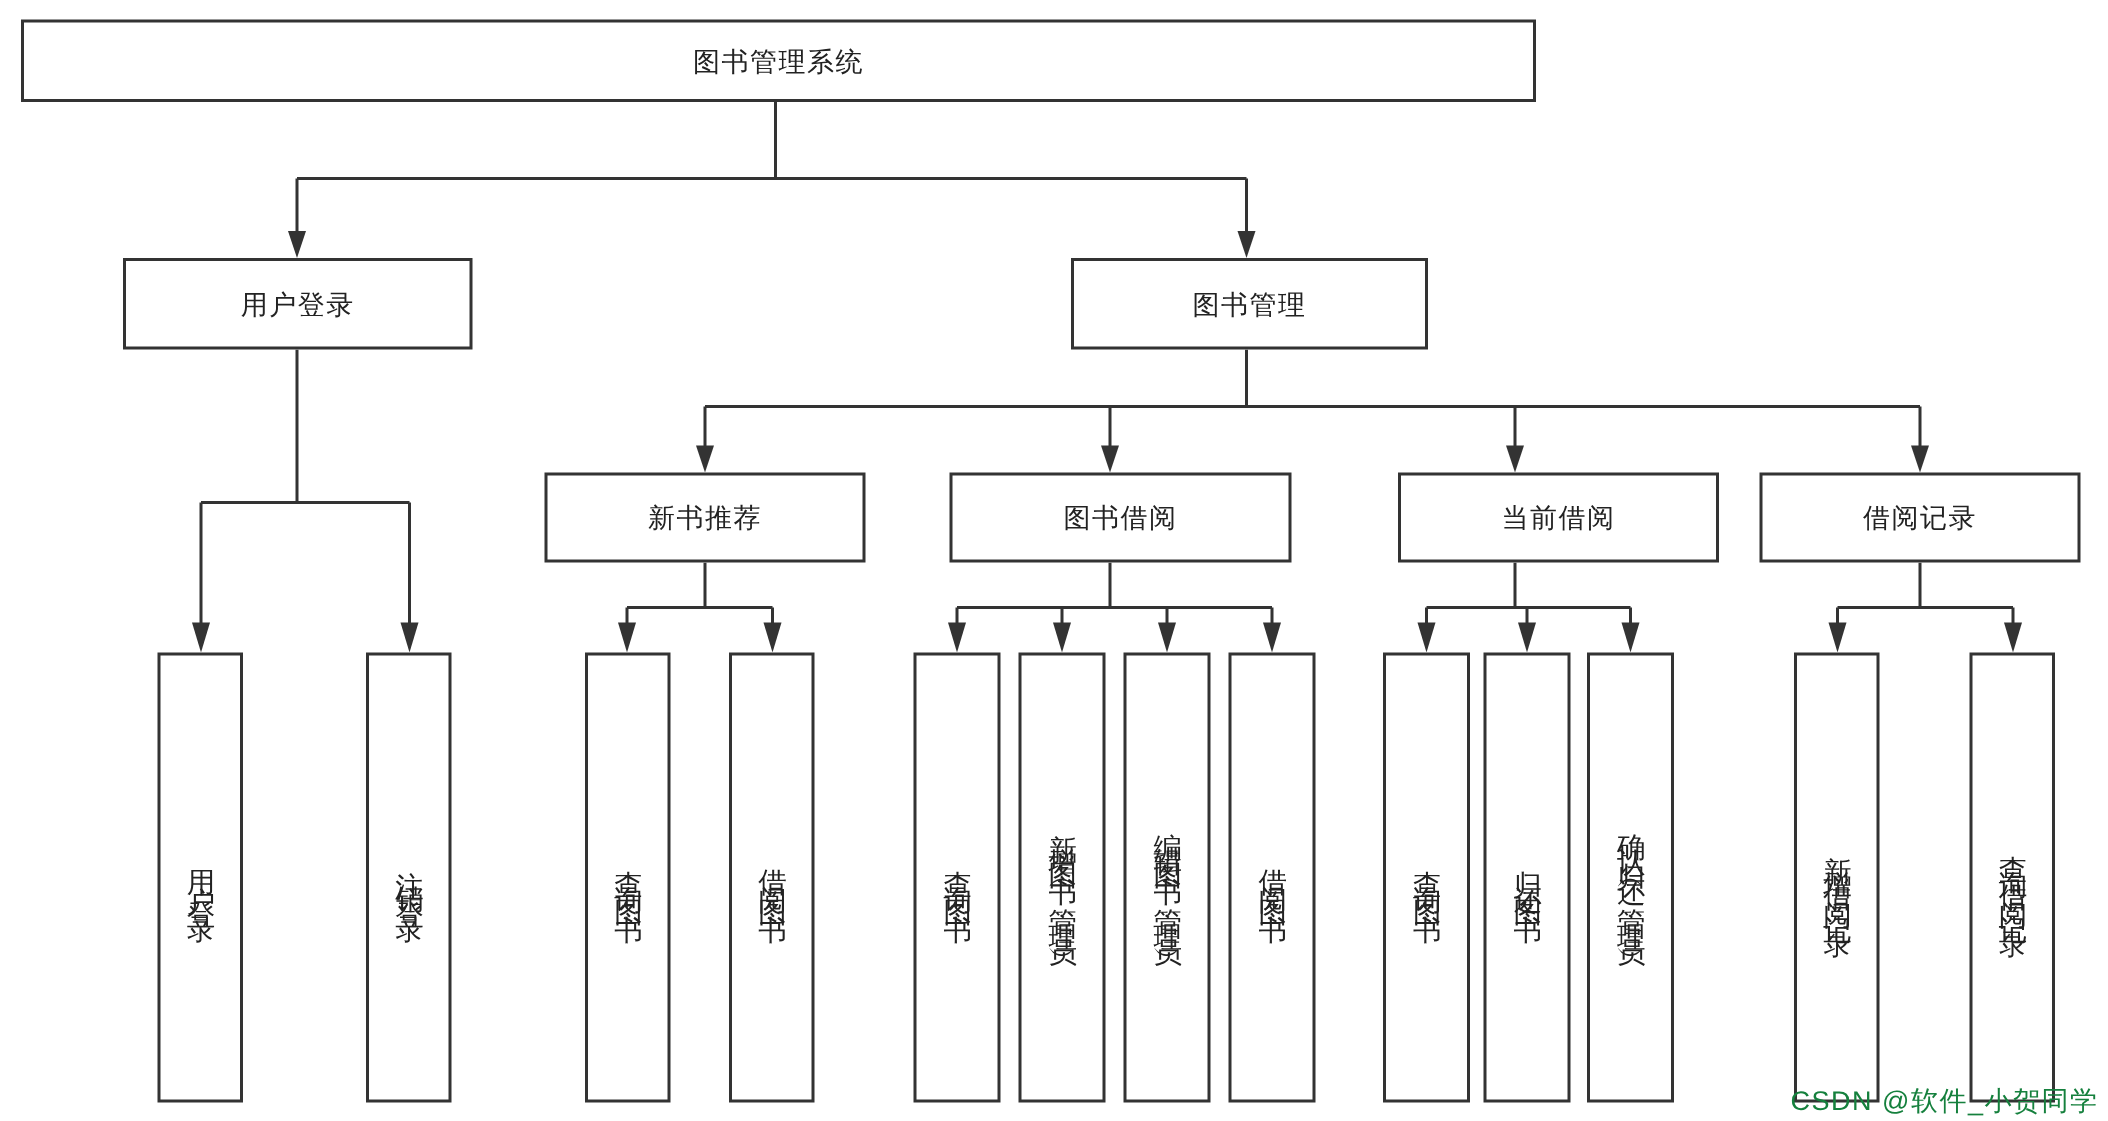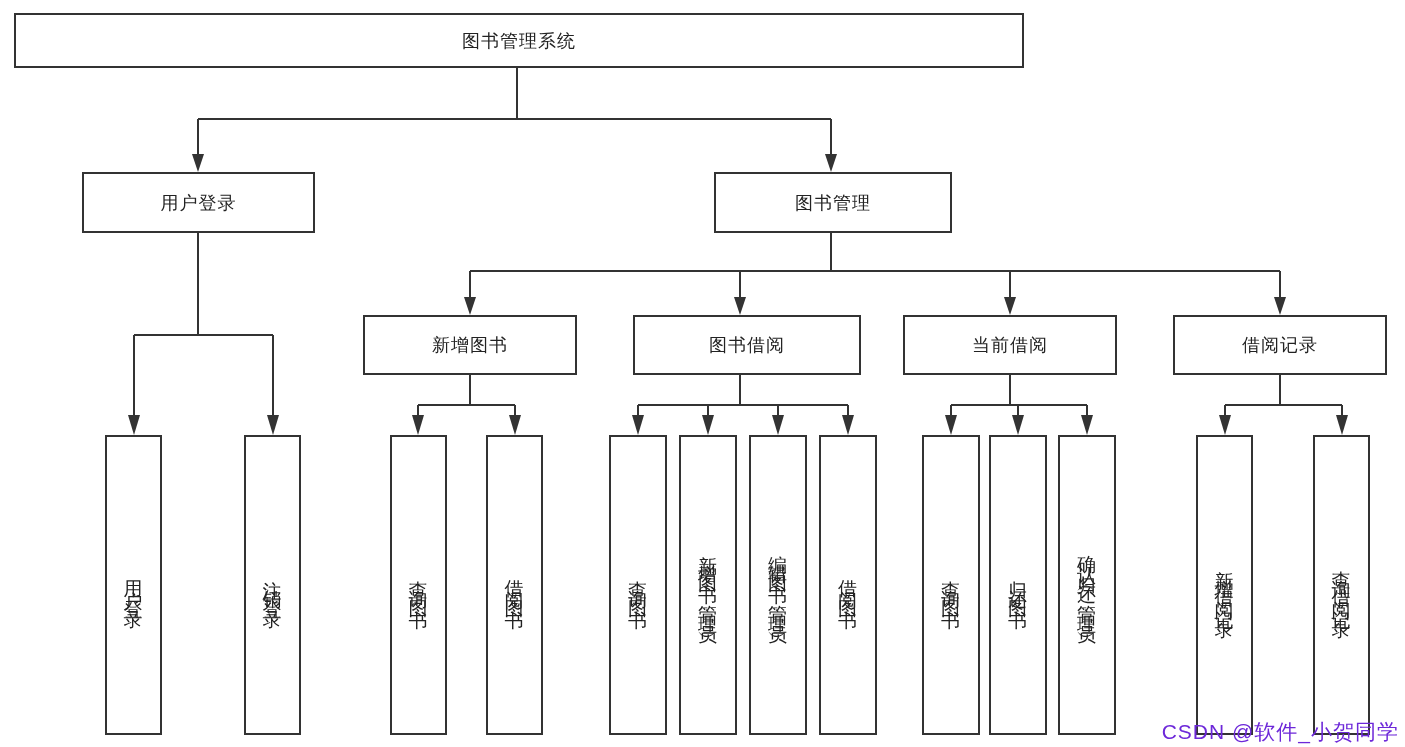--- a/index.html
+++ b/index.html
@@ -47,22 +47,22 @@
     text-orientation: mixed;
     font-size: 19px;
     letter-spacing: 10px;
     line-height: 1;
     color: #222222;
   }
   .watermark {
     position: absolute;
     right: 6px;
     bottom: 1px;
-    font-size: 21px;
-    color: #6d28d9;
+    font-size: 18px;
+    color: #15803d;
     z-index: 5;
     letter-spacing: 1px;
     white-space: nowrap;
   }
 </style>
 </head>
 <body>
 
 <div class="canvas">
 
@@ -111,26 +111,26 @@
   </div>
 
   <div class="node h-text lvl2" style="left:82px; width:233px;">
     <span>用户登录</span>
   </div>
   <div class="node h-text lvl2" style="left:714px; width:238px;">
     <span>图书管理</span>
   </div>
 
   <div class="node h-text lvl3" style="left:363px; width:214px;">
-    <span>新增图书</span>
+    <span>新书推荐</span>
   </div>
   <div class="node h-text lvl3" style="left:633px; width:228px;">
     <span>图书借阅</span>
   </div>
-  <div class="node h-text lvl3" style="left:903px; width:214px;justify-content:center;">
+  <div class="node h-text lvl3" style="left:932px; width:214px;justify-content:center;">
     <span>当前借阅</span>
   </div>
   <div class="node h-text lvl3" style="left:1173px; width:214px;justify-content:center;">
     <span>借阅记录</span>
   </div>
 
   <div class="node leaf" style="left:105px; width:57px;">
     <span>用户登录</span>
   </div>
   <div class="node leaf" style="left:244px; width:57px;">

